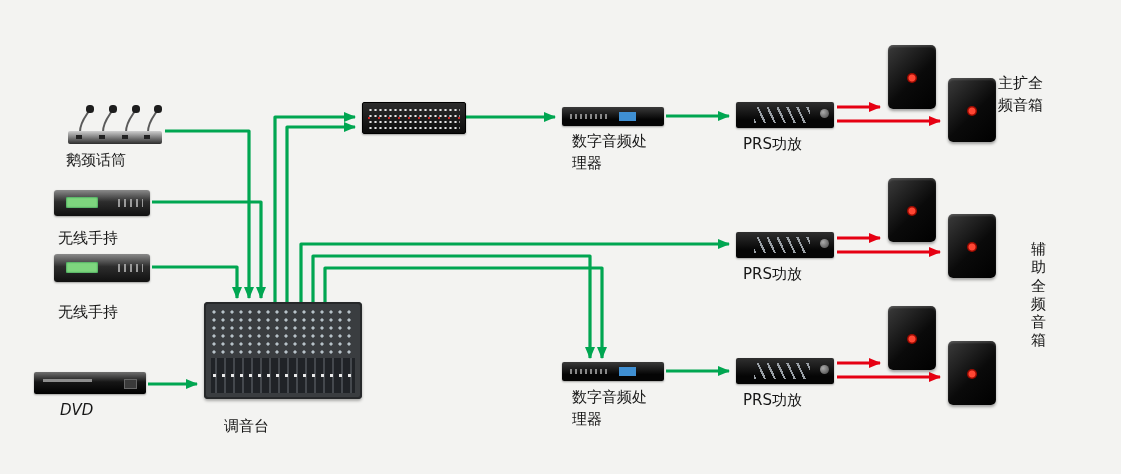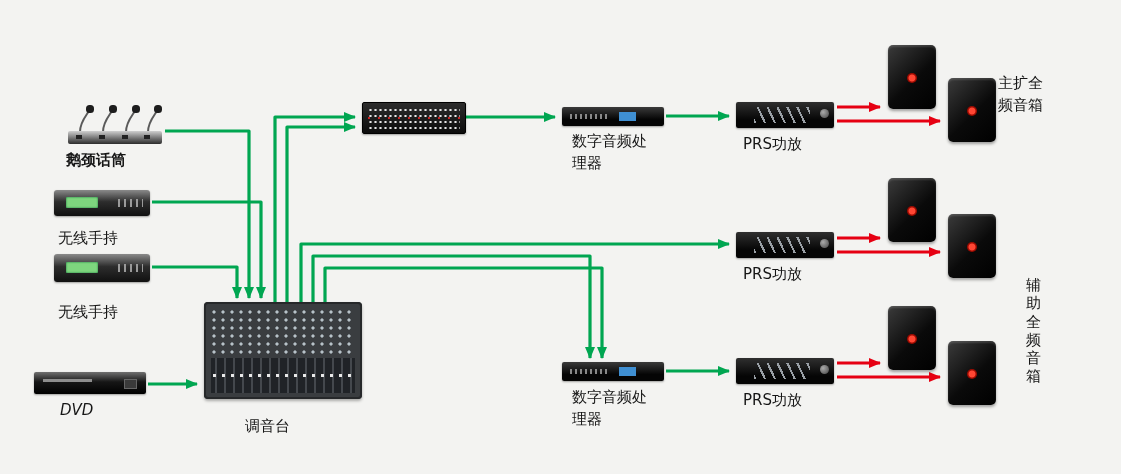--- a/index.html
+++ b/index.html
@@ -16,21 +16,21 @@
   .wire.g{stroke:#00a651;}
   .wire.r{stroke:#e60012;}
 
   .dev{position:absolute;}
   .lbl{
     position:absolute;
     font-size:15px;line-height:1.45;
     color:#161616;
     white-space:normal;
   }
-  .lbl.vert{word-break:break-all;line-height:1.22;text-align:left;margin-top:36px;}
+  .lbl.vert{word-break:break-all;line-height:1.22;text-align:right;}
 
   
   .rx{
     background:linear-gradient(180deg,#8a8a8a,#2d2d2d 45%,#101010);
     border-radius:3px;
     box-shadow:0 1px 2px rgba(0,0,0,.35);
   }
   .rx::before{
     content:"";position:absolute;left:12%;top:28%;width:34%;height:40%;
     background:#7ed67e;border-radius:1px;box-shadow:inset 0 0 2px #063;
@@ -190,36 +190,36 @@
       </g>
       <rect x="2" y="27" width="94" height="13" rx="2" fill="url(#micbase)"></rect>
       <g fill="#222">
         <rect x="10" y="31" width="6" height="4"></rect>
         <rect x="33" y="31" width="6" height="4"></rect>
         <rect x="56" y="31" width="6" height="4"></rect>
         <rect x="78" y="31" width="6" height="4"></rect>
       </g>
     </svg>
   </div>
-  <div class="lbl" style="left:66px;top:150px;width:92px;font-weight:bold;">鹅颈话筒</div>
+  <div class="lbl" style="left:66px;top:150px;width:92px;">鹅颈话筒</div>
 
   <div class="dev rx" style="left:54px;top:190px;width:96px;height:26px;"></div>
   <div class="lbl" style="left:58px;top:228px;width:90px;">无线手持</div>
 
   <div class="dev rx" style="left:54px;top:254px;width:96px;height:28px;"></div>
   <div class="lbl" style="left:58px;top:302px;width:90px;">无线手持</div>
 
   <div class="dev dvdp" style="left:34px;top:372px;width:112px;height:22px;"></div>
   <div class="lbl" style="left:60px;top:400px;width:60px;font-style:italic;">DVD</div>
 
   <div class="dev mixer" style="left:204px;top:302px;width:158px;height:97px;">
     <div class="knobs"></div>
     <div class="faders"></div>
   </div>
-  <div class="lbl" style="left:245px;top:416px;width:100px;">调音台</div>
+  <div class="lbl" style="left:224px;top:416px;width:100px;">调音台</div>
 
   <div class="dev eq" style="left:362px;top:102px;width:102px;height:30px;"></div>
 
   <div class="dev dsp" style="left:562px;top:107px;width:102px;height:19px;"></div>
   <div class="lbl" style="left:572px;top:131px;width:80px;">数字音频处理器</div>
 
   <div class="dev amp" style="left:736px;top:102px;width:98px;height:26px;"></div>
   <div class="lbl" style="left:743px;top:134px;width:84px;">PRS功放</div>
 
   <div class="dev amp" style="left:736px;top:232px;width:98px;height:26px;"></div>

